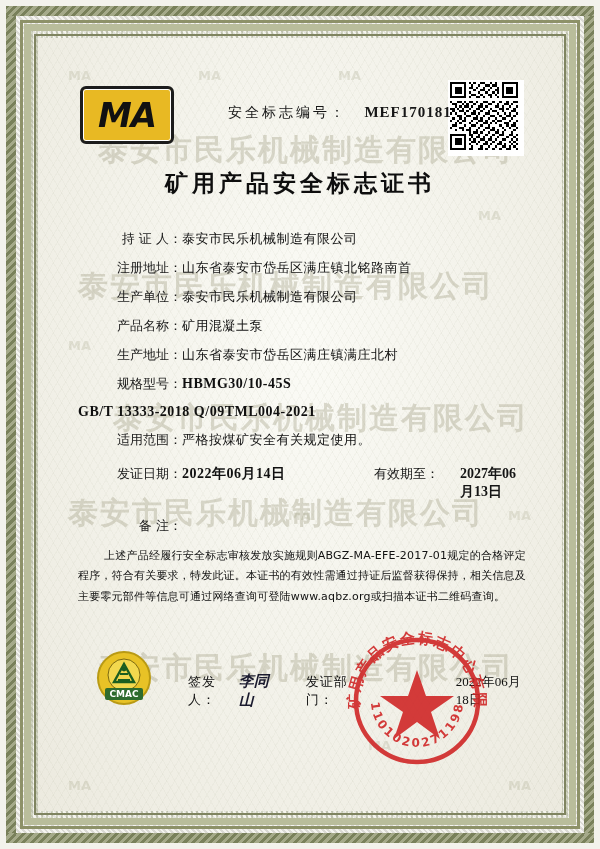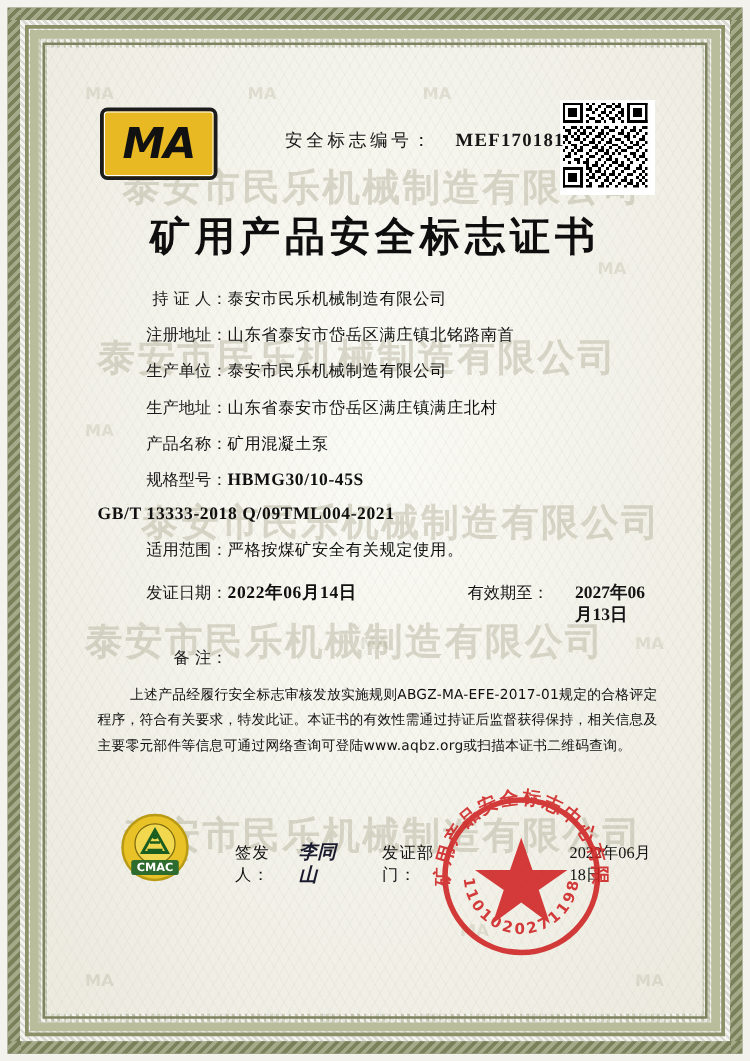--- a/index.html
+++ b/index.html
@@ -182,21 +182,21 @@
     margin-left: 12px;
     font-size: 15px;
   }
 
   .doc-title {
     position: absolute;
     top: 130px;
     left: 0;
     right: 0;
     text-align: center;
-    font-size: 32px;
+    font-size: 23px;
     font-weight: bold;
     letter-spacing: 4px;
     color: #0e0e0e;
     z-index: 6;
     font-family: "DejaVu Sans", sans-serif;
   }
 
   
   .fields {
     position: absolute;
@@ -603,27 +603,27 @@
         <div class="field-label">注册地址：</div>
         <div class="field-value">山东省泰安市岱岳区满庄镇北铭路南首</div>
       </div>
 
       <div class="field-row">
         <div class="field-label">生产单位：</div>
         <div class="field-value">泰安市民乐机械制造有限公司</div>
       </div>
 
       <div class="field-row">
+        <div class="field-label">产品名称：</div>
+        <div class="field-value">矿用混凝土泵</div>
+      </div>
+
+      <div class="field-row">
         <div class="field-label">生产地址：</div>
         <div class="field-value">山东省泰安市岱岳区满庄镇满庄北村</div>
-      </div>
-
-      <div class="field-row">
-        <div class="field-label">产品名称：</div>
-        <div class="field-value">矿用混凝土泵</div>
       </div>
 
       <div class="field-row">
         <div class="field-label">规格型号：</div>
         <div class="field-value value-mono">HBMG30/10-45S</div>
       </div>
 
       <div class="field-row">
         <div class="field-value value-mono">GB/T 13333-2018 Q/09TML004-2021</div>
       </div>

